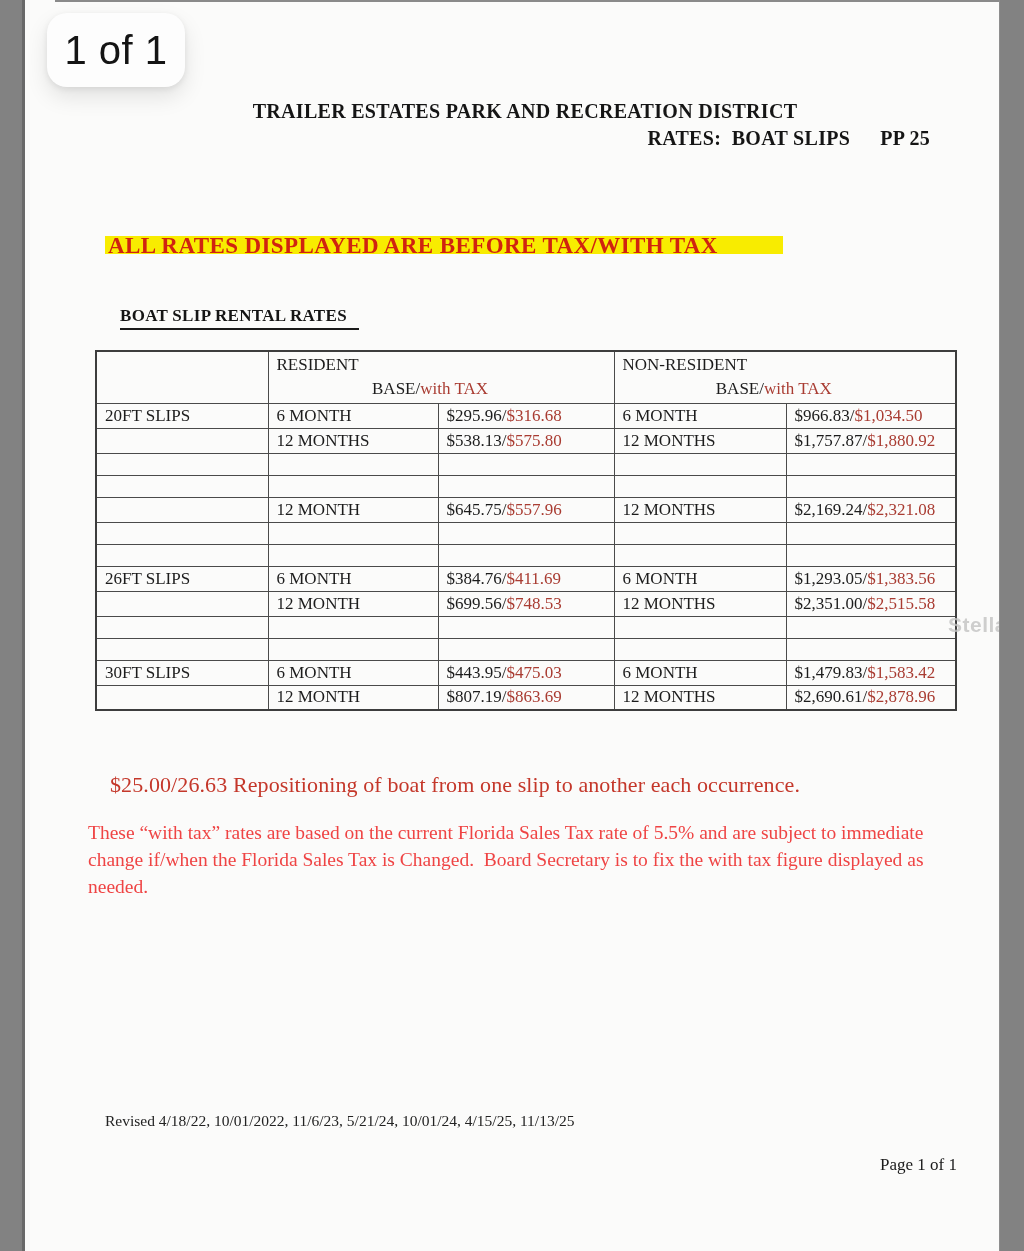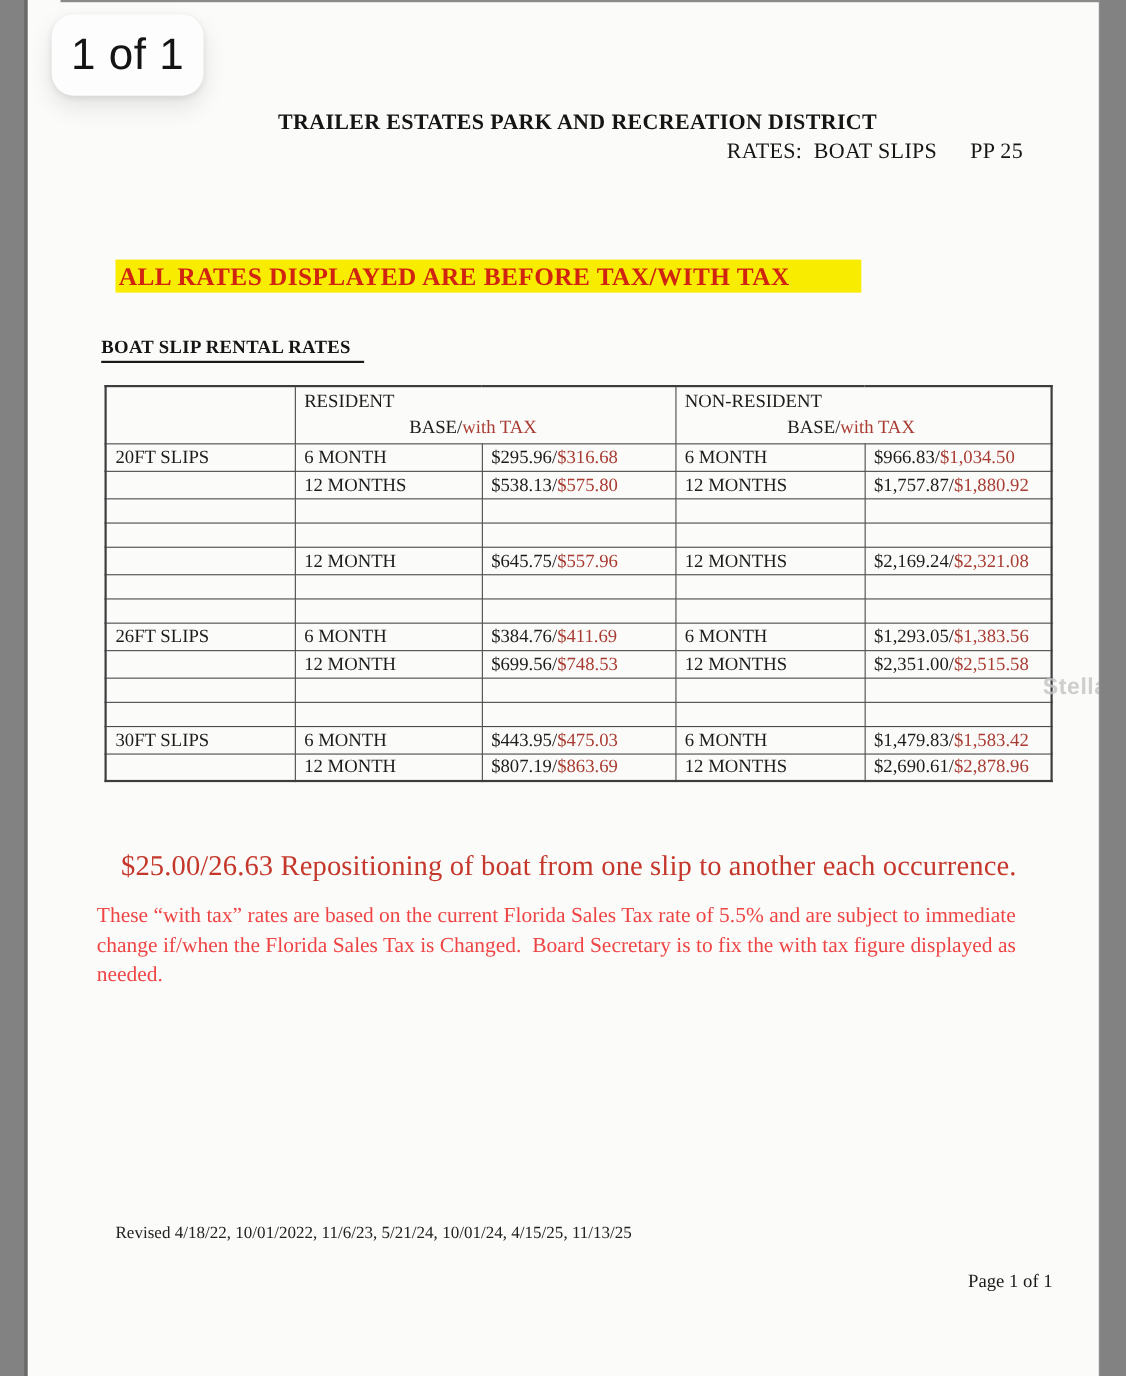--- a/index.html
+++ b/index.html
@@ -29,33 +29,33 @@
     font-size: 40px; color: #141414; z-index: 20; letter-spacing: 0.5px;
   }
   .doc-title1 {
     position: absolute; left: 95px; top: 100px; width: 860px;
     text-align: center; font-weight: bold; font-size: 20px;
     letter-spacing: 0.3px; color: #151515; white-space: nowrap;
   }
   .doc-title2 {
     position: absolute; left: 95px; top: 127px; width: 860px;
     box-sizing: border-box; padding-right: 25px;
-    text-align: right; font-weight: normal; font-size: 20px;
+    text-align: right; font-weight: bold; font-size: 20px;
     letter-spacing: 0.3px; color: #151515; white-space: nowrap;
   }
   .doc-title2 .pp { margin-left: 30px; }
   .banner {
-    position: absolute; left: 105px; top: 236px; width: 678px; height: 30px;
+    position: absolute; left: 105px; top: 236px; width: 678px; height: 18px;
     box-sizing: border-box; background: #f8ec00;
     color: #d02310; font-weight: bold; font-size: 23px;
     padding: 1px 0 0 3px; letter-spacing: 0.4px; white-space: nowrap;
     display: flex; align-items: center;
   }
   .section-heading {
-    position: absolute; left: 92px; top: 306px;
+    position: absolute; left: 120px; top: 306px;
     font-weight: bold; font-size: 17px; color: #151515;
     border-bottom: 2px solid #1a1a1a; padding: 0 12px 2px 0;
     letter-spacing: 0.3px; white-space: nowrap;
   }
   table.rates {
     position: absolute; left: 95px; top: 350px; width: 860px;
     border-collapse: collapse; table-layout: fixed;
     font-size: 17px; color: #1c1c1c; z-index: 2;
     border: 2px solid #3d3d3d;
   }
@@ -65,21 +65,21 @@
   }
   tr.hdr-row { height: 52px; }
   tr.hdr-row td { vertical-align: top; }
   .hdr-top { padding-top: 3px; }
   .hdr-bottom { text-align: center; padding: 4px 30px 0 0; }
   tr.data-row  { height: 25px; }
   tr.blank-row { height: 22px; }
   .tax { color: #a93c32; }
   .repositioning-note {
     position: absolute; left: 110px; top: 772px;
-    font-size: 26px; color: #c4372a; white-space: nowrap; letter-spacing: 0.1px; text-align: center;
+    font-size: 22px; color: #c4372a; white-space: nowrap; letter-spacing: 0.1px; text-align: center;
   }
   .tax-paragraph {
     position: absolute; left: 88px; top: 819px; width: 872px;
     font-size: 19.5px; line-height: 27px; color: #ef4444;
   }
   .revised-line {
     position: absolute; left: 105px; top: 1112px;
     font-size: 15.5px; color: #222222; white-space: nowrap;
   }
   .page-footer {

